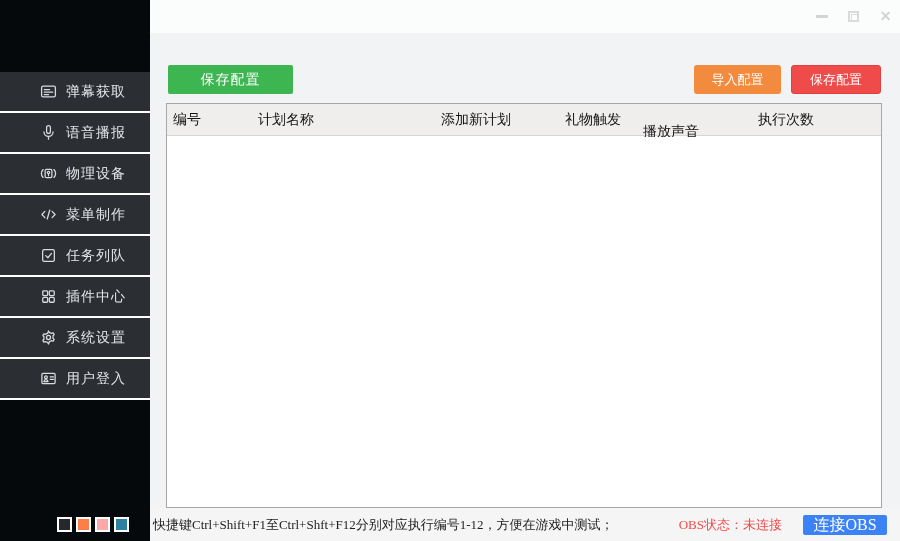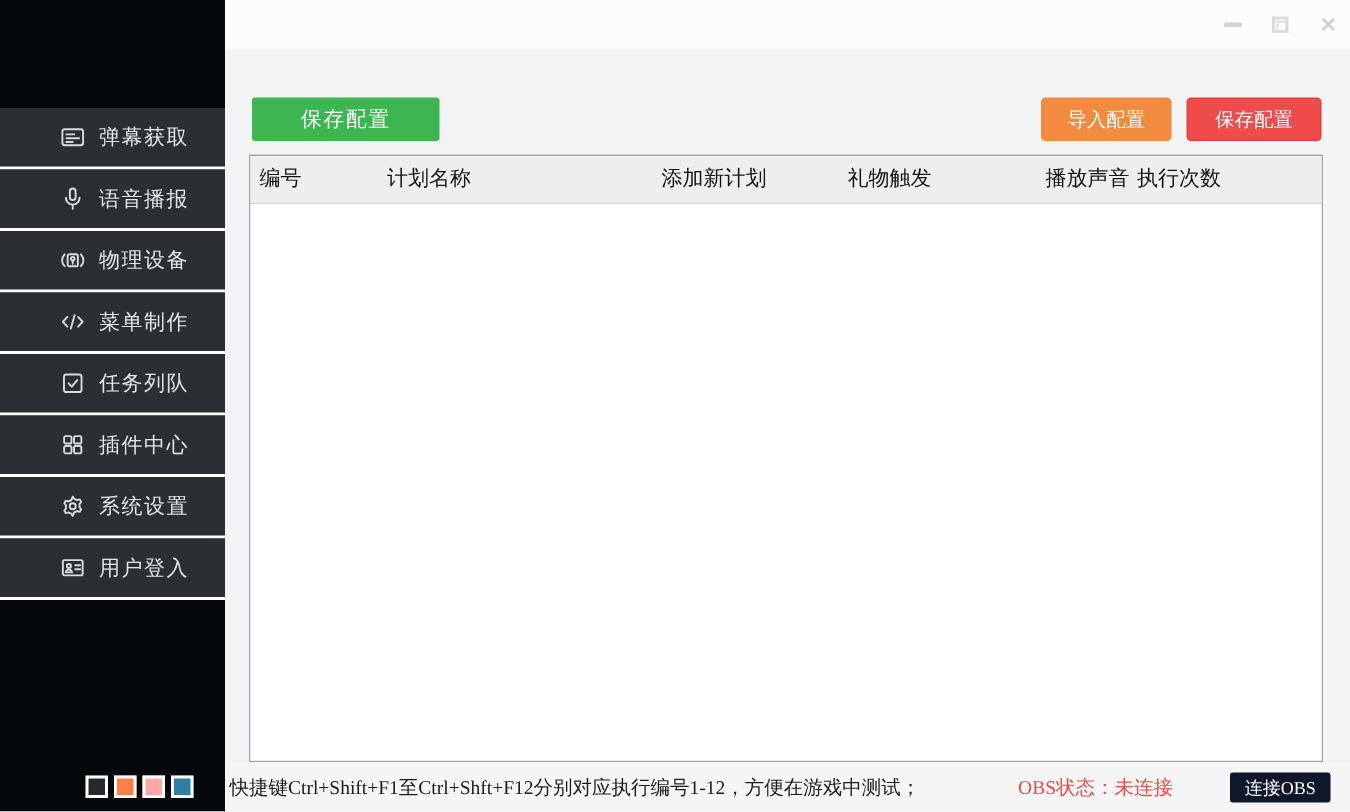--- a/index.html
+++ b/index.html
@@ -33,29 +33,29 @@
          font-family:"Liberation Serif", serif; display:flex; align-items:center; justify-content:center; }
   .btn-add { left:168px; width:125px; background:#3db551; border-radius:2px; font-size:14px; letter-spacing:1px; }
   .btn-import { left:694px; width:87px; background:#f28b3d; border-radius:3px; font-size:13px; }
   .btn-save { left:791px; width:90px; background:#f04b4b; border:1px solid #e43f3f; border-radius:3px; font-size:13px; }
 
   
   .table { position:absolute; left:166px; top:103px; width:716px; height:405px; background:#ffffff; border:1px solid #a6a6a6; }
   .thead { position:relative; height:32px; background:#f0eded; border-bottom:1px solid #d6d6d6; font-family:"Liberation Serif", serif; }
   .th { position:absolute; top:0; height:32px; line-height:32px; font-size:14px; color:#141414; white-space:nowrap; }
   .th-0 { left:6px;text-align:center; }  .th-1 { left:91px; } .th-2 { left:274px; }
-  .th-3 { left:398px; } .th-4 { left:530px; } .th-5 { left:591px; }
+  .th-3 { left:398px; } .th-4 { left:476px;margin-top:12px; } .th-5 { left:591px; }
   .tbody { position:absolute; left:0; top:33px; right:0; bottom:0; background:#ffffff; }
 
   
   .statusbar { position:absolute; left:150px; right:0; bottom:0; height:33px; background:#f5f5f6; font-family:"Liberation Serif", serif; }
   .hotkey-tip { position:absolute; left:3px; top:0; height:33px; line-height:33px; font-size:13px; color:#1c1c1c; white-space:nowrap;font-family:Liberation Serif, serif; }
   .obs-status { position:absolute; right:118px; top:0; height:33px; line-height:33px; font-size:13px; color:#f34a4a; white-space:nowrap; }
-  .btn-connect { position:absolute; right:13px; top:7px; width:67px; height:20px; background:#0f172a; border:none; border-radius:2px;
-                 color:#fff; font-size:12px; font-family:"Liberation Serif", serif; cursor:pointer; }
+  .btn-connect { position:absolute; right:13px; top:7px; width:84px; height:20px; background:#3b82f6; border:none; border-radius:2px;
+                 color:#fff; font-size:16px; font-family:"Liberation Serif", serif; cursor:pointer; }
 </style>
 </head>
 <body>
 
 <div class="window">
 
   <div class="titlebar">
     <div class="win-controls">
       <div class="win-btn">
         <span class="min-glyph"></span>

